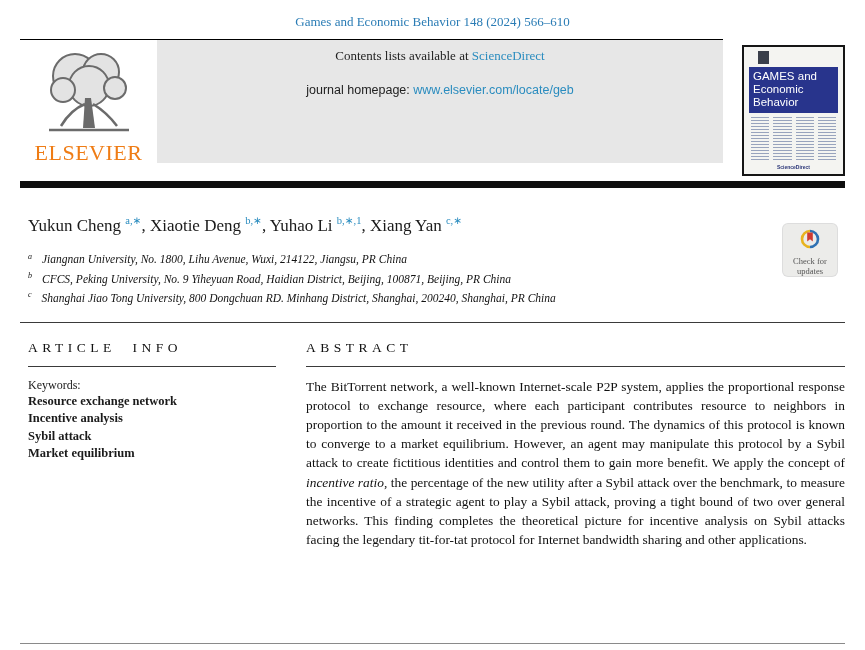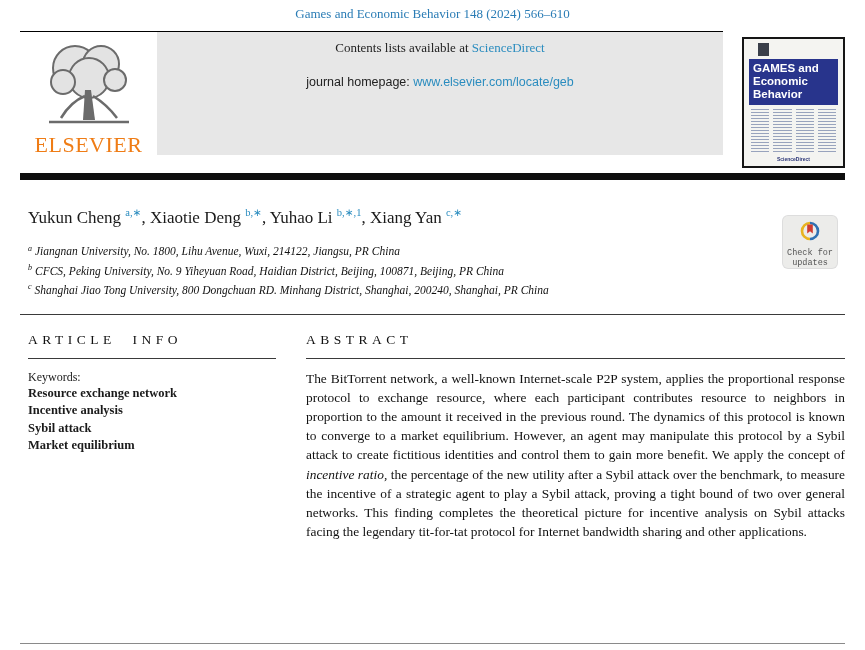--- a/index.html
+++ b/index.html
@@ -1,53 +1,53 @@
 <!DOCTYPE html>
 <html><head>
 <meta charset="utf-8">
 <style>
   html,body{margin:0;padding:0;background:#fff;}
   .page{position:relative;width:865px;height:650px;background:#ffffff;overflow:hidden;
         font-family:"Liberation Serif",serif;color:#1a1a1a;}
   
-  .top-cite{padding-top:6px;text-align:center;font-size:13px;color:#2a7cb5;}
+  .top-cite{padding-top:14px;text-align:center;font-size:13px;color:#2a7cb5;}
   
   .masthead-row{display:flex;margin:9px 20px 0 20px;align-items:flex-start;}
   .masthead-main{flex:1;border-top:1.5px solid #000;display:flex;}
   .logo-block{width:137px;padding-top:6px;text-align:center;}
   .logo-block svg{display:block;margin:0 auto;}
   .elsevier-word{font-size:22px;color:#ef7c15;letter-spacing:0.5px;margin-top:2px;}
   .gray-box{flex:1;background:#e7e7e7;height:123px;text-align:center;padding-top:8px;box-sizing:border-box;}
   .contents-line{font-size:13px;color:#222;}
   .link-blue{color:#2a8cbf;text-decoration:none;cursor:pointer;}
   .journal-title{font-size:25px;color:#111;margin-top:17px;}
   .homepage-line{font-family:"Liberation Sans",sans-serif;font-size:12.5px;color:#222;margin-top:19px;}
   
   .cover{width:103px;height:131px;border:2px solid #151515;background:#f4f4f1;margin-left:19px;margin-top:6px;
          box-sizing:border-box;padding:4px 5px;cursor:pointer;}
   .cover-mark{width:11px;height:13px;background:#3a3f4a;margin-left:9px;}
   .cover-bluebox{margin-top:3px;background:#28348c;color:#fff;font-family:"Liberation Sans",sans-serif;
-                 font-weight:bold;font-size:11.5px;line-height:1.12;padding:3px 2px 4px 4px;}
+                 font-weight:normal;font-size:11.5px;line-height:1.12;padding:3px 2px 4px 4px;}
   .cover-editors{margin-top:4px;height:44px;display:flex;gap:4px;padding:0 2px;}
   .cover-editors div{flex:1;background:repeating-linear-gradient(#98a3bd 0px,#98a3bd 1px,transparent 1px,transparent 3px);}
   .cover-foot{margin-top:3px;text-align:center;font-family:"Liberation Sans",sans-serif;
               font-size:5px;color:#2a3577;font-weight:bold;}
   
   .thick-bar{height:7px;background:#0e0e0e;margin:5px 20px 0 20px;}
   
   .title-area{position:relative;margin:26px 20px 0 28px;}
   .badge{position:absolute;right:8px;top:10px;width:54px;height:52px;background:#ececea;border-radius:5px;
          text-align:center;padding-top:4px;box-sizing:border-box;cursor:pointer;box-shadow:0 0 0 1px #ddd;}
-  .badge-text{font-family:Liberation Mono, monospace;font-size:8.5px;line-height:1.15;color:#555;margin-top:1px;}
+  .badge-text{font-family:Liberation Serif, serif;font-size:8.5px;line-height:1.15;color:#555;margin-top:1px;}
   .main-title{font-size:23.5px;line-height:30px;color:#111;width:700px;}
   .authors{margin-top:13px;font-size:17px;}
   .authors sup{font-size:10.5px;color:#2a8cbf;cursor:pointer;}
   .affils{margin-top:13px;font-style:italic;font-size:11.5px;line-height:15.5px;color:#111;}
   .affils sup{font-size:8px;}
-  .affils .aff-text{margin-left:3px;}
+  .affils .aff-text{margin-left:10px;}
   
   .full-rule{margin:15px 20px 0 20px;border-top:1px solid #3a3a3a;}
   .bottom-rule{position:absolute;left:20px;right:20px;bottom:6px;border-top:1.5px solid #8a8a8a;}
   
   .columns{display:flex;margin:0 20px 0 28px;padding-top:17px;}
   .col-left{width:248px;flex:none;}
   .col-right{flex:1;margin-left:30px;}
   .sec-header{font-size:13.5px;letter-spacing:4.5px;word-spacing:9px;color:#111;}
   .sec-rule{border-top:1px solid #3a3a3a;margin-top:10px;}
   .kw-label{font-size:12px;margin-top:11px;}

